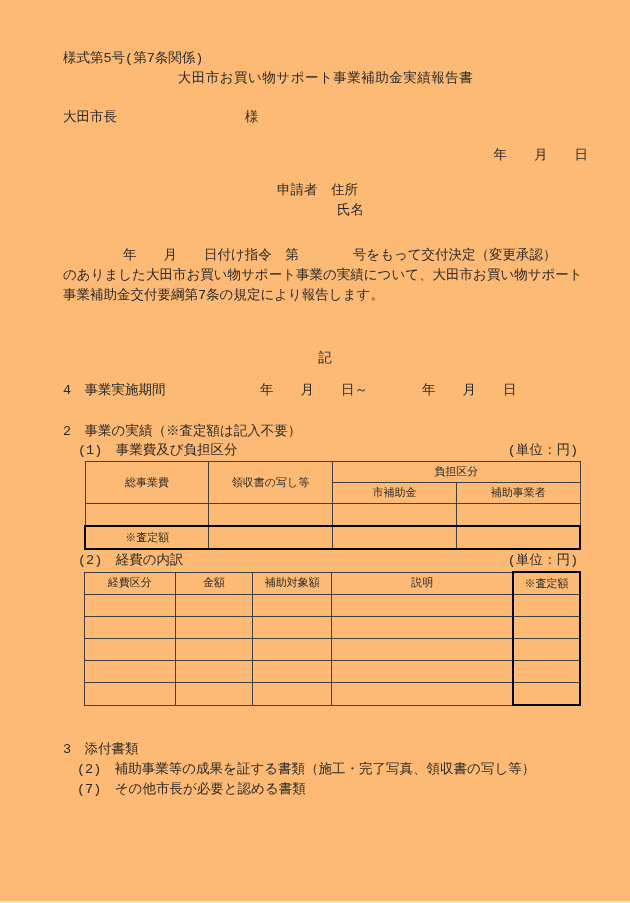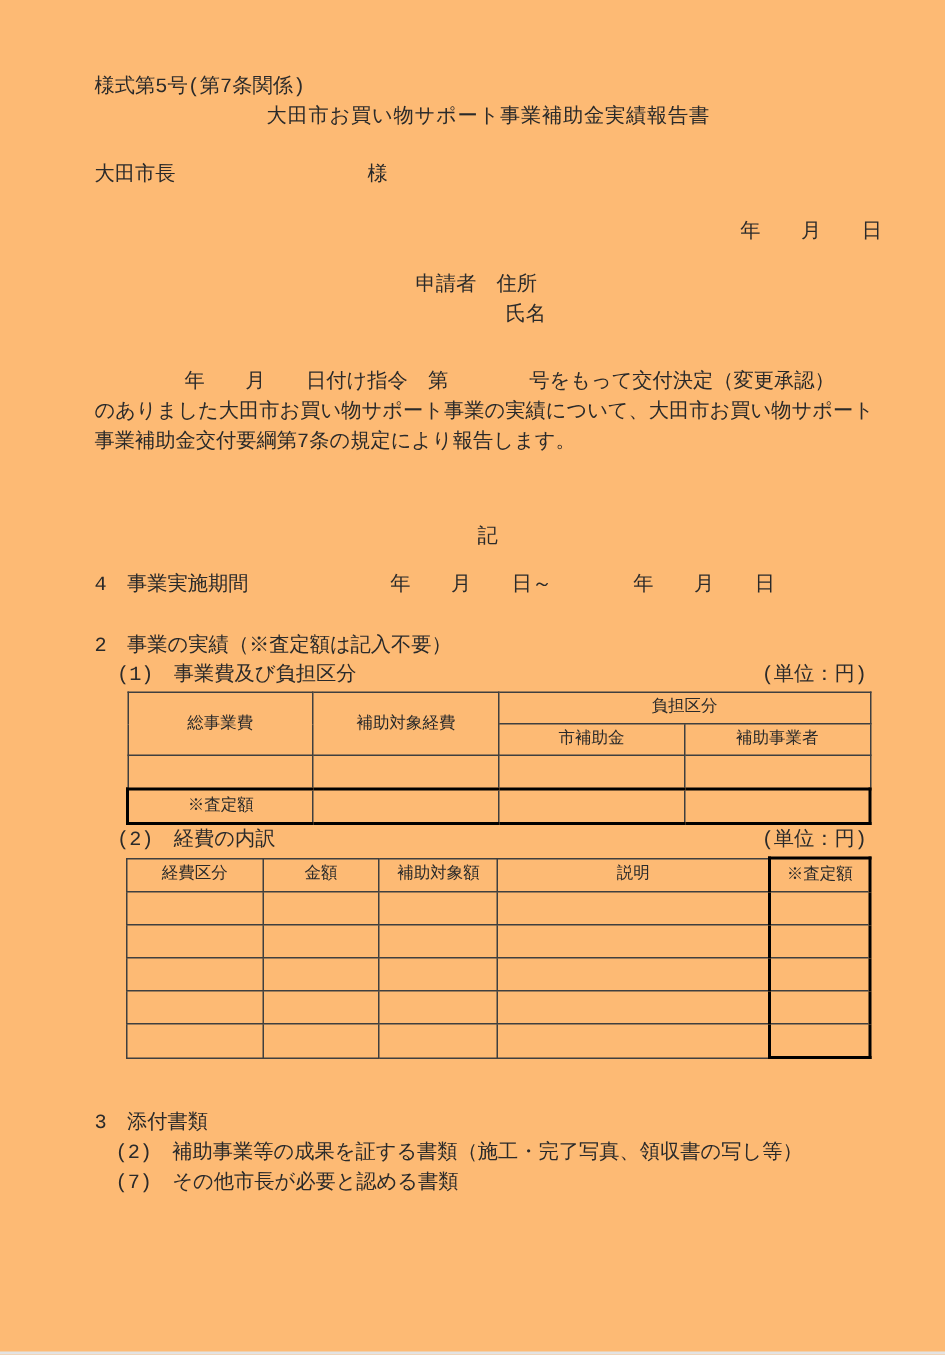--- a/index.html
+++ b/index.html
@@ -113,21 +113,21 @@
   <table class="t1">
     <colgroup>
       <col style="width:25%">
         <col style="width:25%">
         <col style="width:25%">
         <col style="width:25%">
     </colgroup>
     <tbody>
       <tr class="h1">
         <td rowspan="2">総事業費</td>
-        <td rowspan="2">補助対象経費</td>
+        <td rowspan="2">領収書の写し等</td>
         <td colspan="2">負担区分</td>
       </tr>
       <tr class="h2">
         <td>市補助金</td>
         <td>補助事業者</td>
       </tr>
       <tr class="empty-row">
         <td></td>
         <td></td>
         <td></td>

